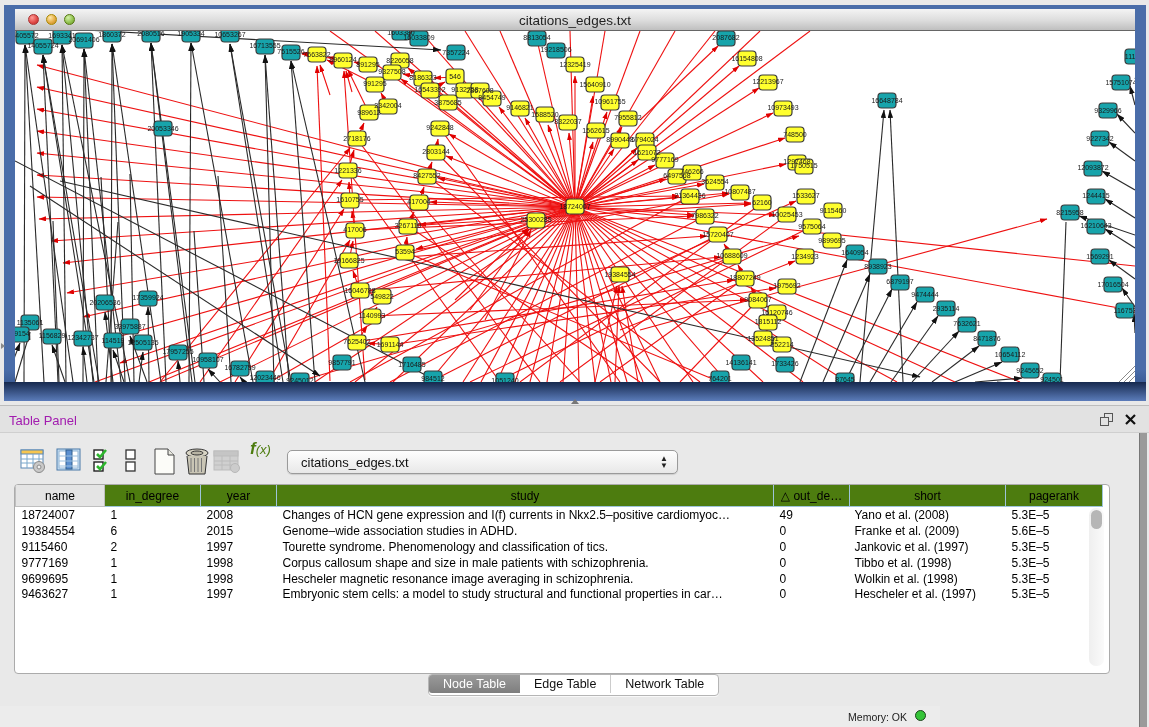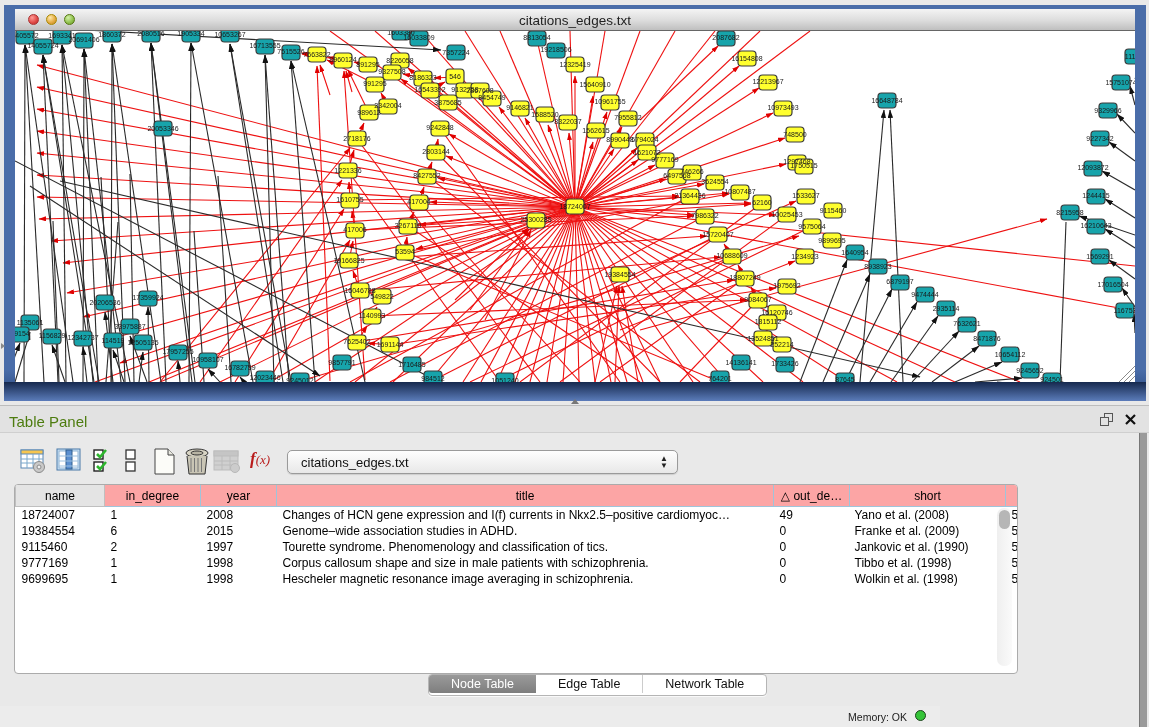--- a/index.html
+++ b/index.html
@@ -6,44 +6,44 @@
  background:linear-gradient(#4a6da9,#4a6da9 92%,#28477e)}
 #frame .bot{position:absolute;left:0;bottom:0;width:100%;height:19px;
  background:linear-gradient(#16294e,#5b7cba)}
 #macwin{position:absolute;left:11px;top:4px;width:1120px;height:373px;background:#fff}
 #tbar{position:absolute;left:0;top:0;width:100%;height:22px;
  background:linear-gradient(#f4f4f4,#dcdcdc 55%,#bfbfbf);border-bottom:1px solid #666;box-sizing:border-box}
 #tbar .t{position:absolute;left:0;right:0;top:4px;text-align:center;font-size:13.5px;font-weight:500;color:#222}
 .tl{position:absolute;top:5px;width:11px;height:11px;border-radius:50%;box-sizing:border-box}
 #panelhead{position:absolute;left:0;top:405px;width:1149px;height:28px;background:#e2e2e2;
  border-top:1px solid #bdbdbd;border-bottom:1px solid #cfcfcf;box-sizing:border-box}
-#panelhead .t{position:absolute;left:9px;top:7px;font-size:15px;color:#4d7c0f}
+#panelhead .t{position:absolute;left:9px;top:7px;font-size:13px;color:#a21caf}
 #divmark{position:absolute;left:571px;top:399px;width:0;height:0;
  border-left:4px solid transparent;border-right:4px solid transparent;border-bottom:5px solid #777}
 #toolbar{position:absolute;left:0;top:433px;width:1149px;height:51px;background:#e9e9e9}
 .ic{position:absolute;top:15px}
 #combo{position:absolute;left:287px;top:17px;width:391px;height:24px;background:linear-gradient(#fefefe,#e8e8e8);
  border:1px solid #9a9a9a;border-radius:5px;box-sizing:border-box;box-shadow:0 1px 1px rgba(0,0,0,.12)}
 #combo .t{position:absolute;left:13px;top:4px;font-size:13px;color:#111}
 #combo .a{position:absolute;right:9px;top:4px;font-size:8px;color:#222;line-height:7px}
-#tablebox{position:absolute;left:14px;top:484px;width:1004px;height:190px;background:#fff;
+#tablebox{position:absolute;left:14px;top:484px;width:1096px;height:190px;background:#fff;
  border:1px solid #ababab;border-radius:4px;box-sizing:border-box;overflow:hidden}
 table{border-collapse:collapse;table-layout:fixed;width:1078px;font-size:12px;color:#000}
-th{height:21px;background:#fca5a5;border:1px solid #9ec4da;border-top:none;font-weight:normal;
+th{height:21px;background:#4d7c0f;border:1px solid #9ec4da;border-top:none;font-weight:normal;
  font-size:12px;padding:0;overflow:hidden;white-space:nowrap}
 th.c1{background:#e4e4e4;border-color:#bfbfbf}
 td{height:15.9px;padding:0 0 0 6px;overflow:hidden;white-space:nowrap;border:none;font-size:12px}
 td.c6{padding-left:5px}
 .c1{width:88px}.c2{width:95px}.c3{width:75px}.c4{width:496px}.c5{width:75px}.c6{width:155px}.c7{width:96px}
 #vsb{position:absolute;right:5px;top:23px;width:15px;height:158px;background:linear-gradient(90deg,#efefef,#fafafa);border-radius:7px}
 #vsb .th{position:absolute;left:2px;top:2px;width:11px;height:19px;background:#b6b6b6;border-radius:6px}
 #tabs{position:absolute;left:0;top:666px;width:1149px;height:40px}
 #seg{position:absolute;left:428px;top:8px;height:20px;border:1px solid #b5b5b5;border-radius:4px;
  background:#fff;display:flex;box-shadow:0 1px 0 rgba(255,255,255,.7)}
-#seg div{font-size:12.5px;padding:2px 22px 0;height:18px;box-sizing:border-box;color:#111}
+#seg div{font-size:12.5px;padding:2px 14px 0;height:18px;box-sizing:border-box;color:#111}
 #seg .sel{background:linear-gradient(#9a9a9a,#7e7e7e);color:#fff;border-radius:3px 0 0 3px}
 #seg .sp{border-left:1px solid #ccc;padding:0;width:0}
 #status{position:absolute;left:0;top:706px;width:940px;height:21px;background:#ececec}
 #status .t{position:absolute;right:33px;top:5px;font-size:10.5px;color:#222}
 #status .dot{position:absolute;right:14px;top:4px;width:11px;height:11px;border-radius:50%;
  background:#35c438;border:1.5px solid #1c441c;box-sizing:border-box}
 #rstrip{position:absolute;left:1139px;top:433px;width:7px;height:294px;background:#9a9a9a;border-left:1px solid #777}
 </style></head><body>
 
 <div id="frame">
@@ -640,35 +640,35 @@
   <ellipse cx="14" cy="5" rx="6" ry="2" fill="#b8b4a4" stroke="#333"></ellipse>
   <path d="M4,8 L6,26 L22,26 L24,8" fill="#c9c5b5" stroke="#333"></path>
   <path d="M8,10 v14 M11.5,10 v14 M15,10 v14 M18.5,10 v14" stroke="#777" fill="none"></path>
  </svg>
  <svg class="ic" style="left:213px" width="28" height="26" opacity="0.55">
   <rect x="1" y="3" width="24" height="19" fill="#bdbdbd" stroke="#999"></rect>
   <rect x="1" y="3" width="24" height="5" fill="#a8a8a8" stroke="#999"></rect>
   <path d="M1,13 h24 M1,17 h24 M9,8 v14 M17,8 v14" stroke="#999" fill="none"></path>
   <circle cx="22" cy="20" r="4.5" fill="#b5b5b5" stroke="#909090"></circle>
  </svg>
- <div class="ic" style="left:250px;top:16px;font-size:17px;font-style:italic;font-family:Liberation Serif, serif;color:#b91c1c"><b>f</b><span style="font-size:13px">(x)</span></div>
+ <div class="ic" style="left:250px;top:6px;font-size:17px;font-style:italic;font-family:Liberation Sans, sans-serif;color:#4d7c0f"><b>f</b><span style="font-size:13px">(x)</span></div>
  <div id="combo">
       <span class="t">citations_edges.txt</span>
       <span class="a">▲<br>▼</span>
     </div>
 </div>
 
 <div id="tablebox">
  <table>
   <tbody>
         <tr>
    <th class="c1">name</th>
           <th class="c2">in_degree</th>
           <th class="c3">year</th>
-          <th class="c4">title</th>
+          <th class="c4">study</th>
    <th class="c5">△ out_de…</th>
           <th class="c6">short</th>
           <th class="c7">pagerank</th>
   </tr>
 <tr>
           <td class="c1">18724007</td>
           <td class="c2">1</td>
           <td class="c3">2008</td>
           <td class="c4">Changes of HCN gene expression and I(f) currents in Nkx2.5–positive cardiomyoc…</td>
           <td class="c5">49</td>
@@ -683,39 +683,48 @@
           <td class="c5">0</td>
           <td class="c6">Franke et al. (2009)</td>
           <td class="c7">5.6E–5</td>
         </tr>
 <tr>
           <td class="c1">9115460</td>
           <td class="c2">2</td>
           <td class="c3">1997</td>
           <td class="c4">Tourette syndrome. Phenomenology and classification of tics.</td>
           <td class="c5">0</td>
-          <td class="c6">Jankovic et al. (1990)</td>
+          <td class="c6">Jankovic et al. (1997)</td>
           <td class="c7">5.3E–5</td>
         </tr>
 <tr>
           <td class="c1">9777169</td>
           <td class="c2">1</td>
           <td class="c3">1998</td>
           <td class="c4">Corpus callosum shape and size in male patients with schizophrenia.</td>
           <td class="c5">0</td>
           <td class="c6">Tibbo et al. (1998)</td>
           <td class="c7">5.3E–5</td>
         </tr>
 <tr>
           <td class="c1">9699695</td>
           <td class="c2">1</td>
           <td class="c3">1998</td>
           <td class="c4">Hescheler magnetic resonance image averaging in schizophrenia.</td>
           <td class="c5">0</td>
           <td class="c6">Wolkin et al. (1998)</td>
+          <td class="c7">5.3E–5</td>
+        </tr>
+<tr>
+          <td class="c1">9463627</td>
+          <td class="c2">1</td>
+          <td class="c3">1997</td>
+          <td class="c4">Embryonic stem cells: a model to study structural and functional properties in car…</td>
+          <td class="c5">0</td>
+          <td class="c6">Hescheler et al. (1997)</td>
           <td class="c7">5.3E–5</td>
         </tr>
  </tbody>
     </table>
  <div id="vsb">
       <div class="th"></div>
     </div>
 </div>
 
 <div id="tabs">

